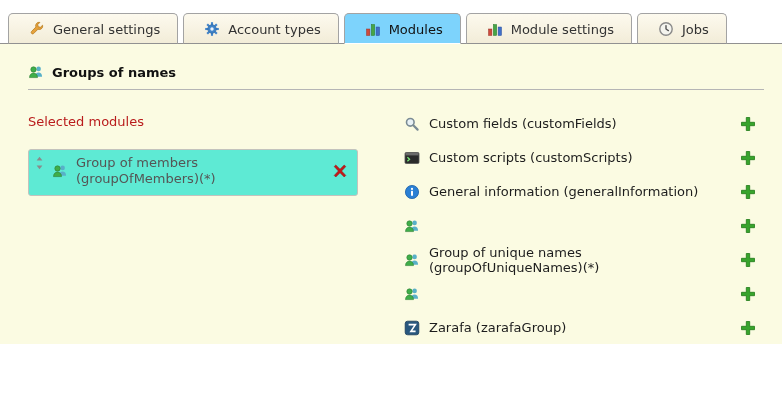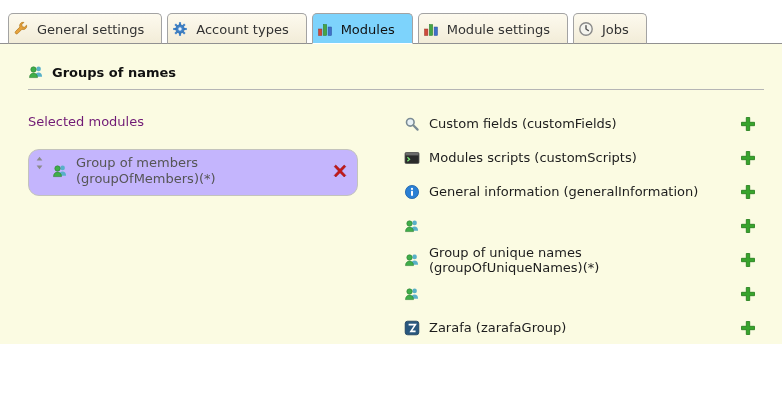--- a/index.html
+++ b/index.html
@@ -12,21 +12,21 @@
   }
   
   .tabbar {
     display: flex; gap: 5px;
     padding: 13px 0 0 8px;
     background: #ffffff;
     border-bottom: 1px solid #919191;
   }
   .tab {
     display: flex; align-items: center; gap: 8px;
-    padding: 7px 17px 6px 4px;
+    padding: 7px 17px 6px 20px;
     border: 1px solid #a3a3a3; border-bottom: 1px solid #919191;
     border-radius: 5px 5px 0 0;
     background: linear-gradient(#fdfaee, #f2ecd8);
     margin-bottom: -1px;
     cursor: pointer; white-space: nowrap; color: #333;
   }
   .tab.active {
     background: #7dd3fc;
     border-bottom: 1px solid #ffffff;
     color: #111;
@@ -42,28 +42,28 @@
     display: flex; align-items: center; gap: 8px;
     font-weight: bold; color: #111;
   }
   .rule {
     border: none; border-top: 1px solid #b5b5b5;
     margin: 9px 8px 0 0;
   }
   .cols { display: flex; margin-top: 24px; }
   .col-left { width: 376px; flex: none; }
   .col-right { flex: 1; padding-right: 16px; }
-  .col-label { color: #701a75; margin-bottom: 20px; }
+  .col-label { color: #b91c1c; margin-bottom: 20px; }
   
   .selected-item {
     width: 330px;
     display: flex; align-items: center; gap: 8px;
-    background: #c4b5fd;
+    background: #5eead4;
     border: 1px solid #c3c3bd;
-    border-radius: 11px;
+    border-radius: 3px;
     padding: 5px 9px 7px 6px;
     cursor: move;
   }
   .drag-handle { align-self: flex-start; margin-top: 1px; cursor: ns-resize; display: inline-flex; }
   .sel-text { display: flex; flex-direction: column; line-height: 1.25; color: #555; }
   .sel-del { margin-left: auto; cursor: pointer; display: inline-flex; }
   
   .avail-row { display: flex; align-items: center; gap: 9px; margin-bottom: 15px; height: 19px; color: #1d1d1d; }
   .avail-row .micon { width: 16px; height: 16px; display: inline-flex; flex: none; }
   .avail-row .plus { margin-left: auto; cursor: pointer; display: inline-flex; }
@@ -202,21 +202,21 @@
       </div>
 
       <div class="avail-row">
         <span class="micon">
           <svg width="16" height="16" viewBox="0 0 16 16">
             <rect x="1" y="2.5" width="14" height="11" rx="1.2" fill="#2b2b2b" stroke="#555" stroke-width="0.8"></rect>
             <rect x="1.5" y="3" width="13" height="2.4" fill="#6b6b6b"></rect>
             <path d="M3.4 7.2l2.2 2-2.2 2" stroke="#7ef07e" stroke-width="1.2" fill="none"></path>
           </svg>
         </span>
-        <span>Modules scripts (customScripts)</span>
+        <span>Custom scripts (customScripts)</span>
         <span class="plus">
           <svg width="16" height="16" viewBox="0 0 16 16">
               <path d="M6.3 1.5h3.4v4.8h4.8v3.4H9.7v4.8H6.3V9.7H1.5V6.3h4.8z" fill="#37a42c" stroke="#1f7a18" stroke-width="0.8"></path>
             </svg>
         </span>
       </div>
 
       <div class="avail-row">
         <span class="micon">
           <svg width="16" height="16" viewBox="0 0 16 16">

